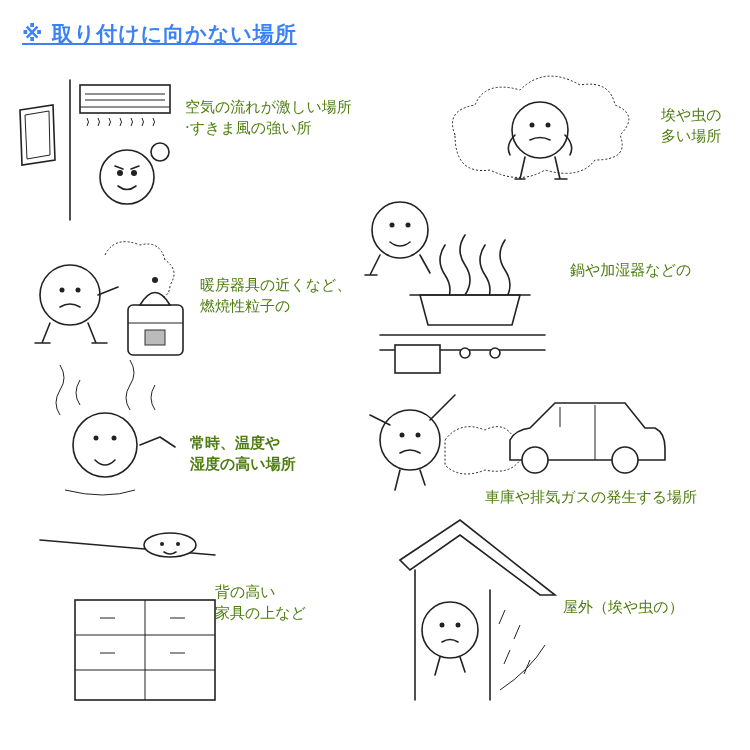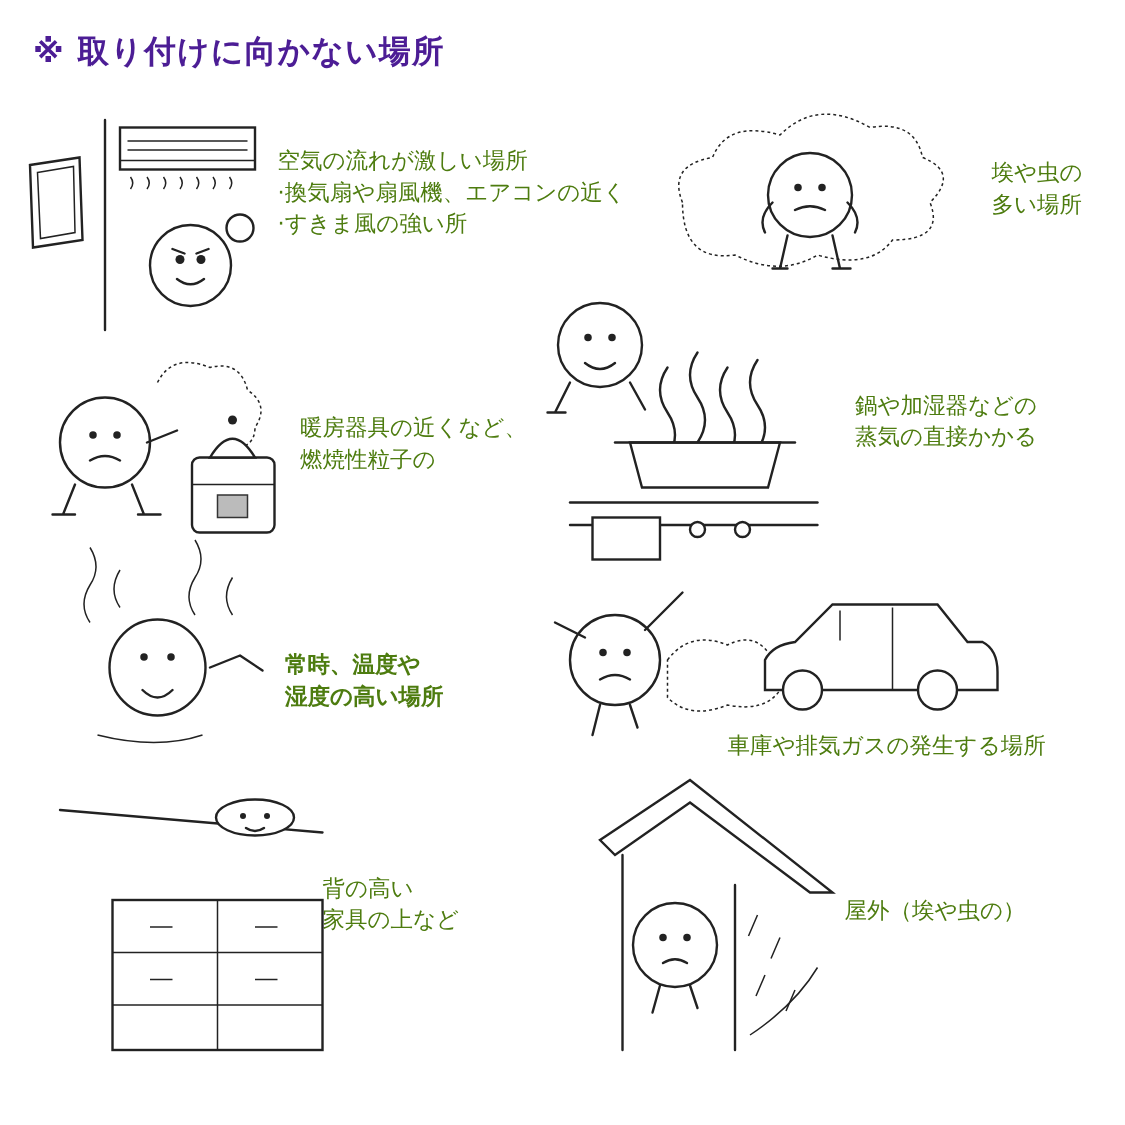--- a/index.html
+++ b/index.html
@@ -1,35 +1,34 @@
 <!DOCTYPE html>
 <html><head>
 <meta charset="utf-8">
 <style>
   html, body { margin:0; padding:0; background:#ffffff; }
   body { width:750px; height:750px; position:relative; overflow:hidden;
          font-family:"DejaVu Sans", sans-serif; color:#333; }
-  .title { position:absolute; left:22px; top:20px; font-size:21px; font-weight:bold; color:#4c1d95; letter-spacing:1px; }
+  .title { position:absolute; left:22px; top:20px; font-size:21px; font-weight:bold; color:#3b82f6; letter-spacing:1px;text-decoration:underline; }
   .label { position:absolute; font-size:15px; line-height:21px; color:#4d7c0f; white-space:nowrap; }
   .illus { position:absolute; }
   svg { overflow:visible; }
   svg .ln { fill:none; stroke:#222; stroke-width:1.6; stroke-linecap:round; stroke-linejoin:round; }
   svg .th { fill:none; stroke:#222; stroke-width:1; }
   svg .wh { fill:#fff; stroke:#222; stroke-width:1.6; }
   svg .dk { fill:#222; }
   svg .gr { fill:#bbb; stroke:#333; stroke-width:1; }
 </style>
 </head>
 <body>
 
 <div class="title">※ 取り付けに向かない場所</div>
 
 <div class="label" style="left:185px; top:97px;">
   <div>空気の流れが激しい場所</div>
-  <div>·換気扇や扇風機、エアコンの近く</div>
   <div>·すきま風の強い所</div>
 </div>
 <svg class="illus" style="left:15px; top:80px;" width="165" height="140">
   <line class="ln" x1="55" y1="0" x2="55" y2="140"></line>
   <polygon class="wh" points="5,30 38,25 40,80 7,85"></polygon>
   <polygon class="th" points="10,35 34,31 35,75 12,79"></polygon>
   <rect class="wh" x="65" y="5" width="90" height="28"></rect>
   <line class="th" x1="70" y1="14" x2="150" y2="14"></line>
   <line class="th" x1="70" y1="20" x2="150" y2="20"></line>
   <line class="th" x1="65" y1="27" x2="155" y2="27"></line>
@@ -65,21 +64,20 @@
   <path class="ln" d="M50 72 q10 -6 20 0 M40 88 l-8 20 M78 88 l8 20 M25 108 l15 0 M82 108 l15 0 M88 60 l20 -8"></path>
   <rect class="wh" x="118" y="70" width="55" height="50" rx="5"></rect>
   <line class="th" x1="118" y1="88" x2="173" y2="88"></line>
   <rect class="gr" x="135" y="95" width="20" height="15"></rect>
   <path class="wh" d="M130 70 q15 -25 30 0z"></path>
   <circle class="dk" cx="145" cy="45" r="3"></circle>
 </svg>
 
 <div class="label" style="left:570px; top:260px;">
   <div>鍋や加湿器などの</div>
-  <div>蒸気の直接かかる</div>
 </div>
 <svg class="illus" style="left:345px; top:190px;" width="200" height="185">
   <circle class="wh" cx="55" cy="40" r="28"></circle>
   <circle class="dk" cx="47" cy="35" r="2.5"></circle>
     <circle class="dk" cx="63" cy="35" r="2.5"></circle>
   <path class="ln" d="M45 52 q10 8 20 0 M35 65 l-10 20 M75 65 l10 18 M20 85 l12 0"></path>
   <path class="ln" d="M100 55 q-10 15 0 30 q10 15 0 30 M120 45 q-10 15 0 30 q10 15 0 30 M140 55 q-10 15 0 30 q10 15 0 30 M160 50 q-10 15 0 30 q10 15 0 30"></path>
   <path class="wh" d="M75 105 l100 0 l-8 30 l-84 0z"></path>
   <line class="ln" x1="65" y1="105" x2="185" y2="105"></line>
   <line class="ln" x1="35" y1="145" x2="200" y2="145"></line>

